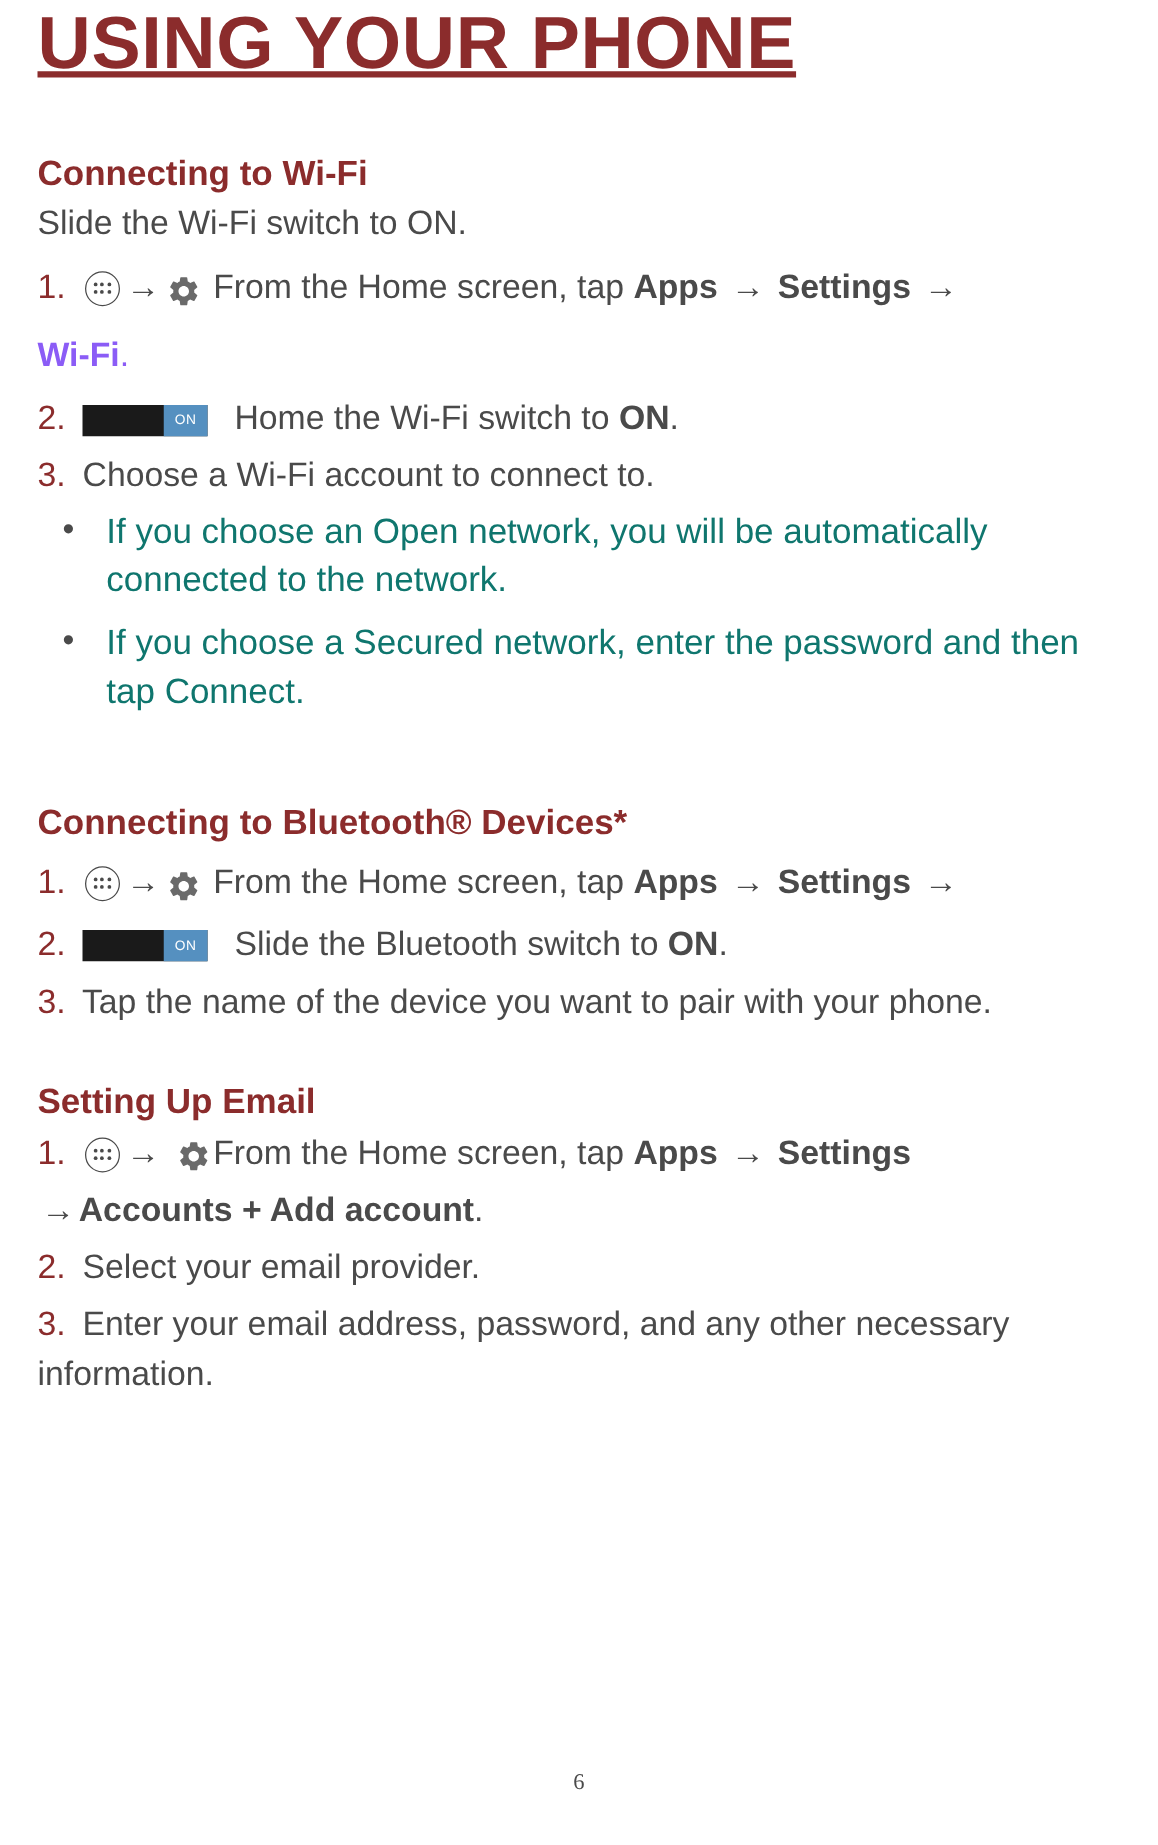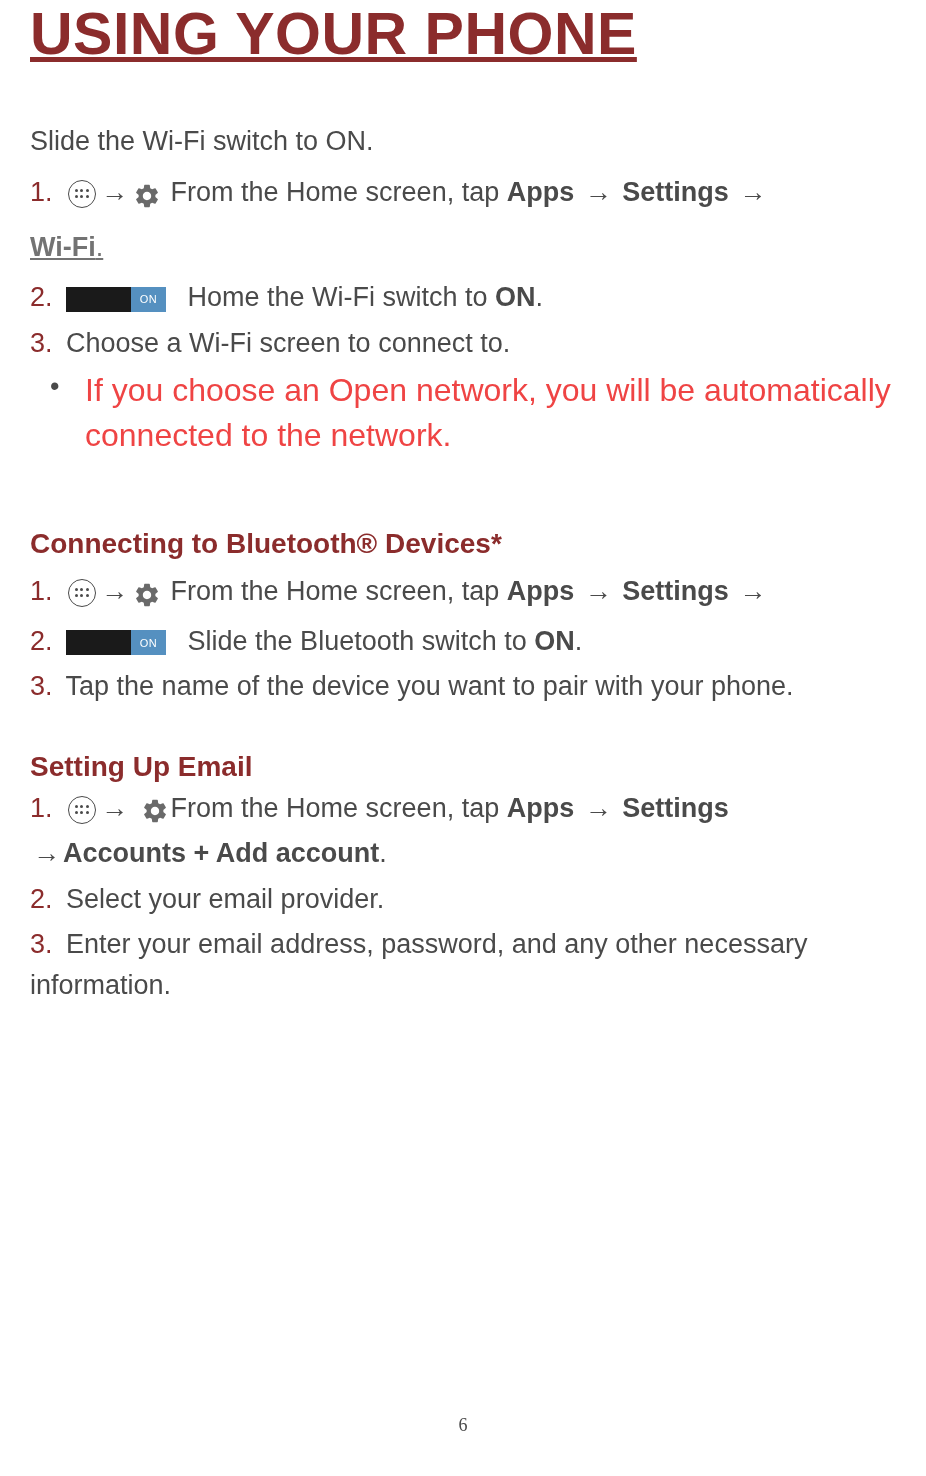--- a/index.html
+++ b/index.html
@@ -109,47 +109,46 @@
       letter-spacing: 0.5px;
     }
     .bold {
       font-weight: bold;
     }
     .bullet-list {
       list-style: none;
       margin-top: 5px;
     }
     .bullet-item {
-      font-size: 32px;
-      color: #ef4444;
+      font-size: 28px;
+      color: #0f766e;
       line-height: 1.4;
       padding-left: 55px;
       position: relative;
       margin-bottom: 10px;
     }
     .bullet-item::before {
       content: "•";
       position: absolute;
       left: 20px;
       font-size: 27px;
       color: #4a4a4a;
     }
     .section-gap {
       margin-top: 70px;
     }
     .section-gap-large {
       margin-top: 44px;
     }
     .continuation {
       font-size: 27px;
-      color: #737373;
+      color: #8b5cf6;
       line-height: 1.6;
       margin-top: 12px;
       margin-bottom: 8px;
-      text-decoration: underline;
     }
     .page-number {
       position: absolute;
       bottom: 40px;
       left: 50%;
       transform: translateX(-50%);
       font-size: 18px;
       font-family: 'Times New Roman', serif;
       color: #4a4a4a;
     }
@@ -159,20 +158,21 @@
       line-height: 1.5;
       margin-bottom: 5px;
     }
   </style>
 </head>
 <body>
 
 <h1 class="main-title">USING YOUR PHONE</h1>
 
 <div>
+  <h2 class="section-title">Connecting to Wi-Fi</h2>
   <div class="instruction-text">Slide the Wi-Fi switch to ON.</div>
 
   <div class="step-line-padded">
     <span class="step-number">1.</span>
     <span class="apps-icon">
       <span class="apps-icon-dots">
         <span class="apps-icon-dot"></span>
           <span class="apps-icon-dot"></span>
           <span class="apps-icon-dot"></span>
         <span class="apps-icon-dot"></span>
@@ -189,25 +189,26 @@
   <div class="continuation">
     <span class="bold">Wi-Fi</span><span>.</span>
   </div>
 
   <div class="step-block">
     <span class="step-number">2.</span>
     <span class="on-switch"><span class="on-switch-handle">ON</span></span><span> Home the Wi-Fi switch to </span><span class="bold">ON</span><span>.</span>
   </div>
 
   <div class="step-block">
-    <span class="step-number">3.</span><span> Choose a Wi-Fi screen to connect to.</span>
+    <span class="step-number">3.</span><span> Choose a Wi-Fi account to connect to.</span>
   </div>
 
   <ul class="bullet-list">
     <li class="bullet-item">If you choose an Open network, you will be automatically connected to the network.</li>
+    <li class="bullet-item">If you choose a Secured network, enter the password and then tap Connect.</li>
   </ul>
 </div>
 
 <div class="section-gap">
   <h2 class="section-title">Connecting to Bluetooth® Devices*</h2>
 
   <div class="step-line-padded">
     <span class="step-number">1.</span>
     <span class="apps-icon">
       <span class="apps-icon-dots">

